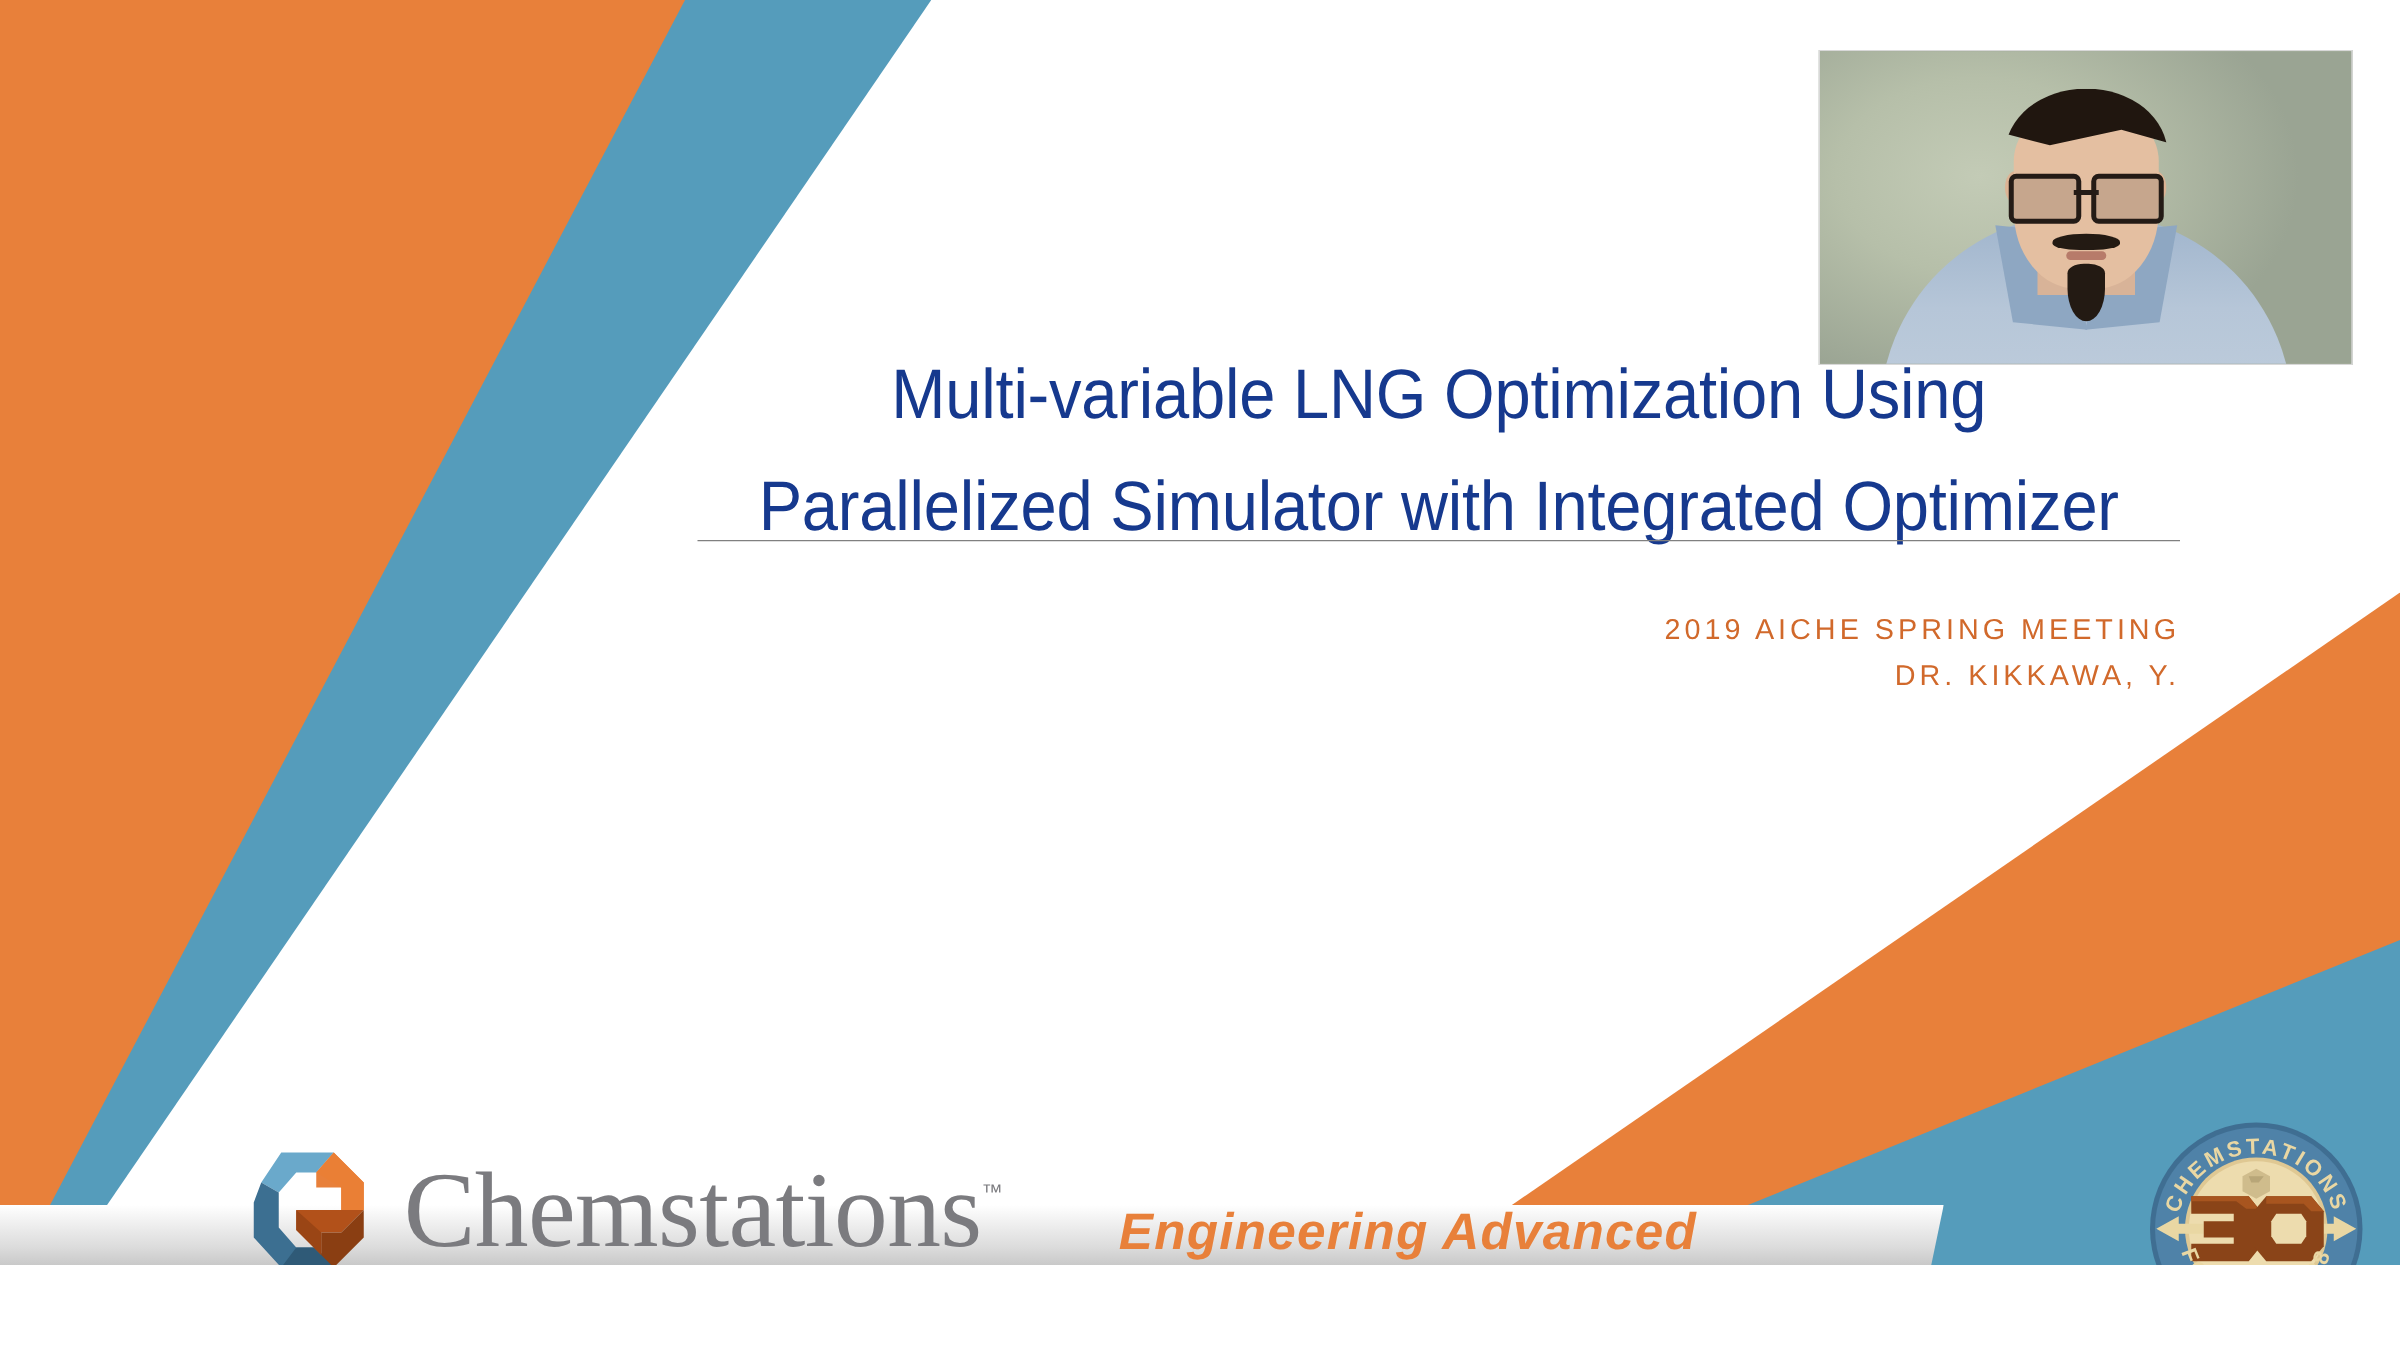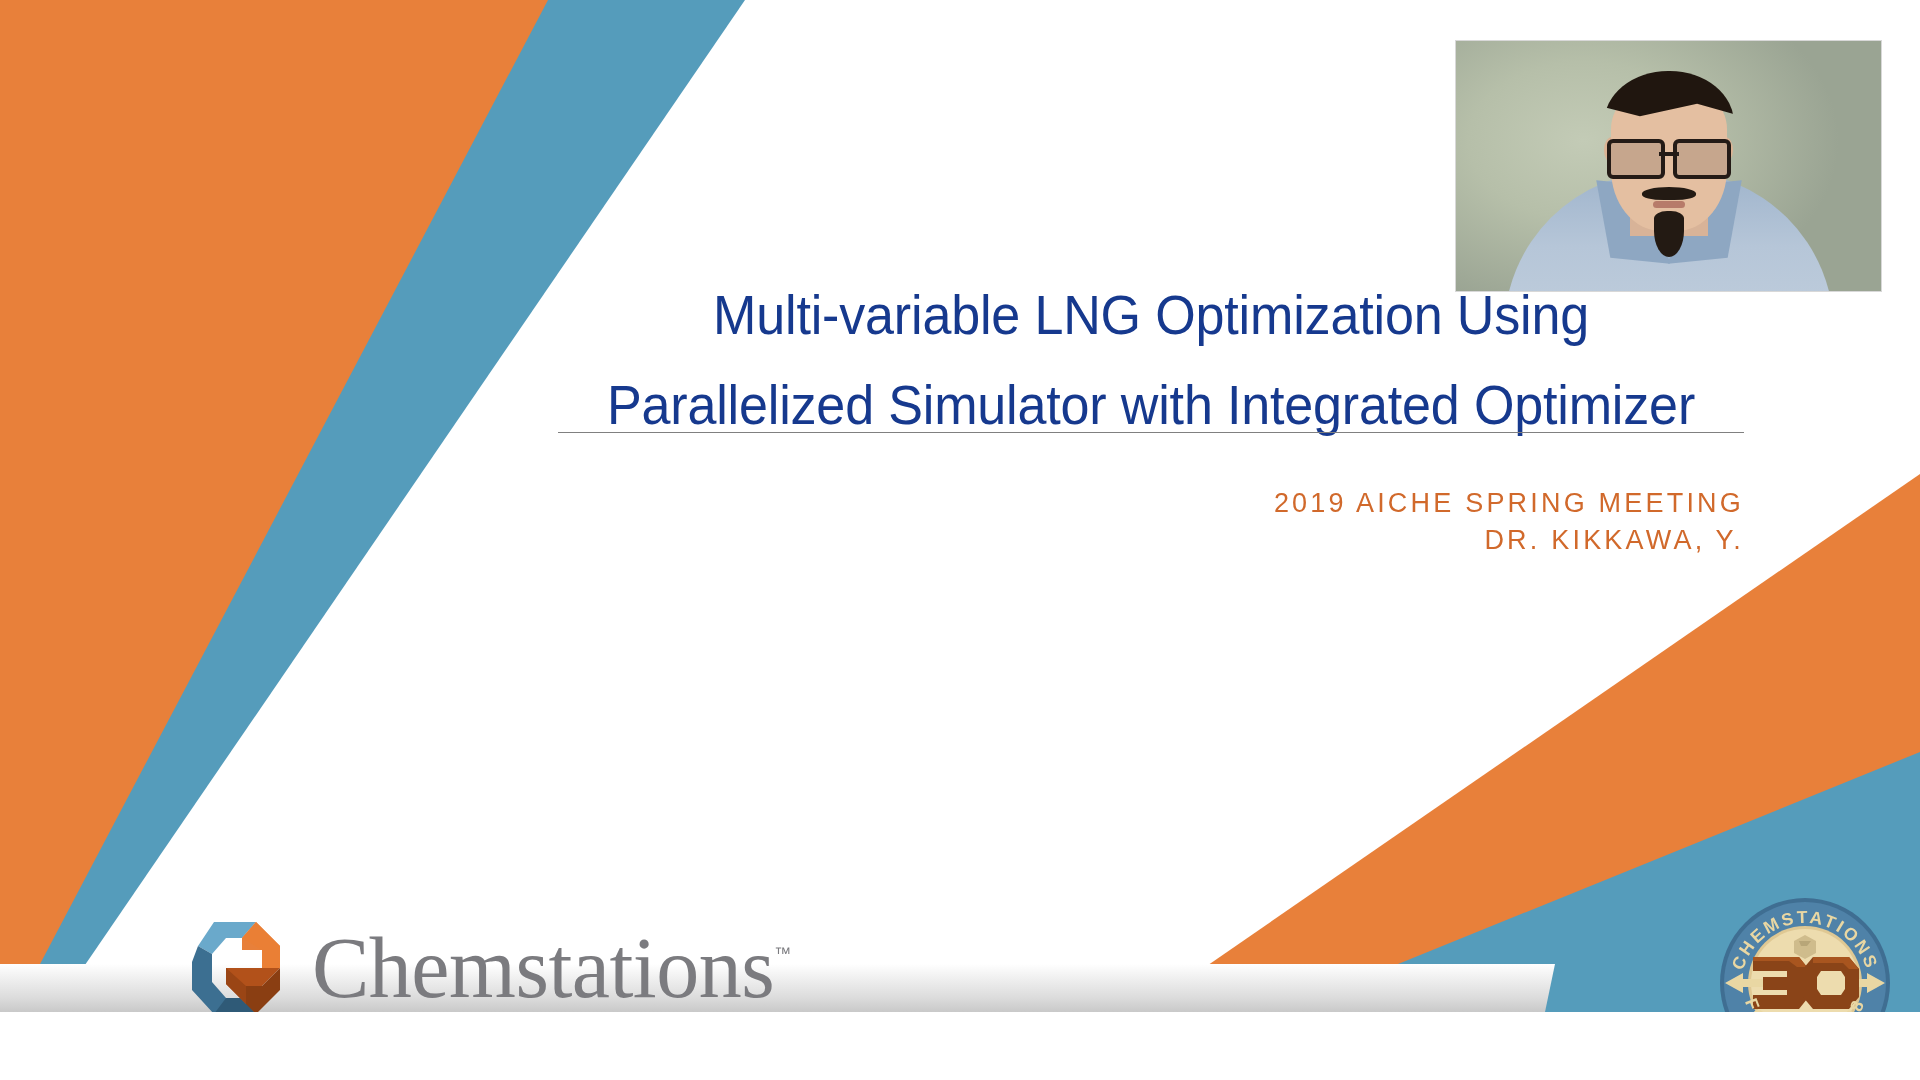--- a/index.html
+++ b/index.html
@@ -194,31 +194,31 @@
   
   #subtitle-block {
     position: absolute;
     left: 700px; top: 485px;
     width: 1044px;
     text-align: right;
     z-index: 4;
   }
   .subtitle-line {
     font-family: "Liberation Sans", sans-serif;
-    font-size: 27px;
+    font-size: 23px;
     line-height: 37px;
     letter-spacing: 3.2px;
     color: #d1692b;
     white-space: nowrap;
   }
 
   
   #logo-block {
     position: absolute;
-    left: 184px; top: 912px;
+    left: 195px; top: 912px;
     display: flex;
     align-items: center;
     z-index: 7;
   }
   #logo-mark {
     position: relative;
     width: 108px; height: 112px;
     margin-right: 20px;
   }
   #logo-wordmark {
@@ -317,20 +317,21 @@
 
         <polygon points="42,56 78,56 96,56 78,74 62,74 62,92 42,72" fill="#b2511a"></polygon>
 
         <polygon points="62,74 78,74 96,56 96,78 72,102 62,92" fill="#8a3e12"></polygon>
         <polygon points="42,56 42,72 62,92 62,74" fill="#9a4515"></polygon>
       </svg>
     </div>
     <div id="logo-wordmark"><span>Chemstations</span><span id="logo-tm">™</span></div>
   </div>
 
+  <div id="tagline">Engineering Advanced</div>
 
   <div id="badge">
     <svg width="176" height="176" viewBox="0 0 176 176" xmlns="http://www.w3.org/2000/svg">
       <defs>
         <path id="arcTop" d="M 24,92 A 64,64 0 0 1 152,92" fill="none"></path>
         <path id="arcBot" d="M 26,90 A 62,62 0 0 0 150,90" fill="none"></path>
       </defs>
       <circle cx="88" cy="88" r="85" fill="#3f6e92"></circle>
       <circle cx="88" cy="88" r="81" fill="#4f82a8"></circle>
       <circle cx="88" cy="88" r="57" fill="#dfc893"></circle>

